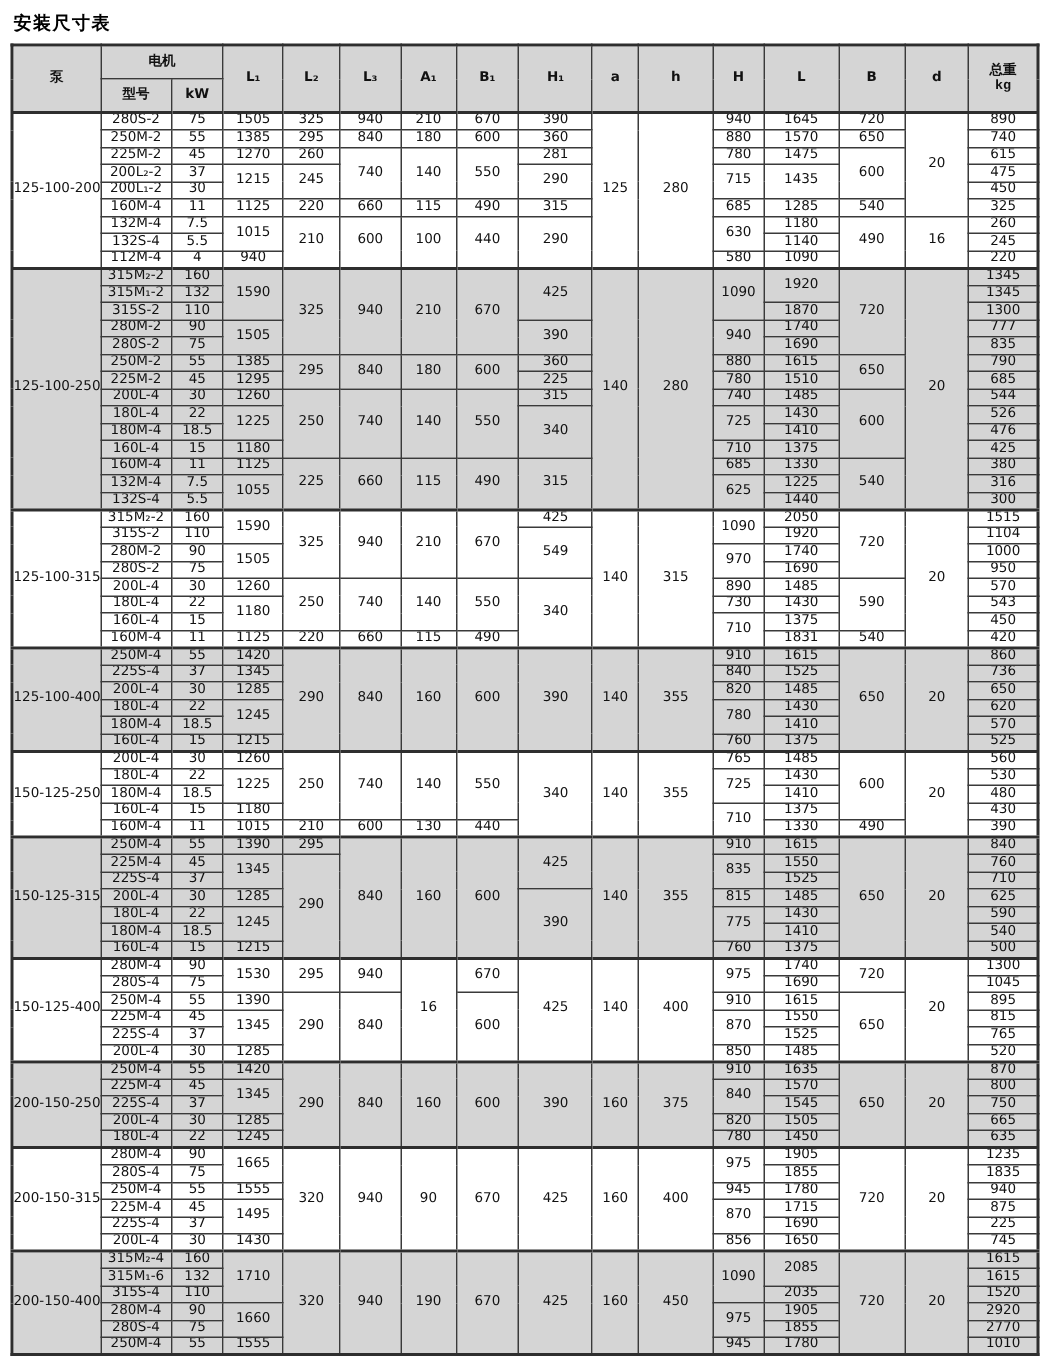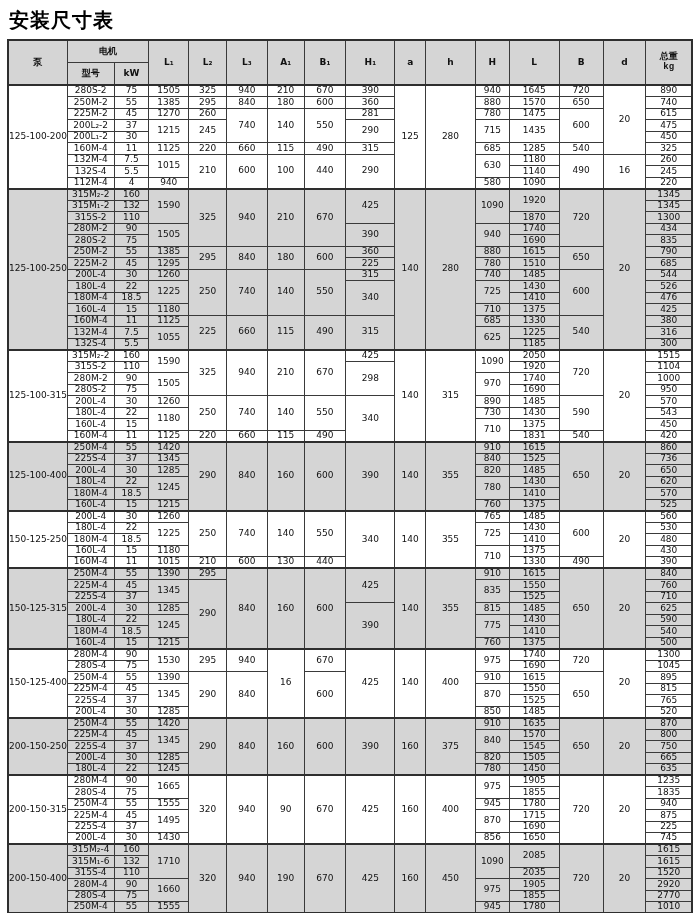--- a/index.html
+++ b/index.html
@@ -3,21 +3,21 @@
 <meta charset="utf-8">
 <style>
   html,body { margin:0; padding:0; background:#ffffff; }
   body {
     width:700px; height:913px; overflow:hidden;
     font-family:"DejaVu Sans", sans-serif;
     color:#111;
   }
   .page { padding:5px 7px 0 7px; }
   .title {
-    font-size:20px; font-weight:bold; margin:2px 0 5px 2px;
+    font-size:12px; font-weight:bold; margin:2px 0 5px 2px;
     letter-spacing:1px; color:#000;
   }
   table.dims {
     border-collapse:collapse; table-layout:fixed;
     width:686px; border:2px solid #2e2e2e;
   }
   table.dims th, table.dims td {
     border:1px solid #3a3a3a;
     text-align:center; vertical-align:middle;
     padding:0; font-size:9px; line-height:1.05;
@@ -218,21 +218,21 @@
           <td>1870</td>
           <td>1300</td>
         </tr>
         <tr class="shade">
           <td>280M-2</td>
           <td>90</td>
           <td rowspan="2">1505</td>
           <td rowspan="2">390</td>
           <td rowspan="2">940</td>
           <td>1740</td>
-          <td>434</td>
+          <td>777</td>
         </tr>
         <tr class="shade">
           <td>280S-2</td>
           <td>75</td>
           <td>1690</td>
           <td>835</td>
         </tr>
         <tr class="shade">
           <td>250M-2</td>
           <td>55</td>
@@ -311,21 +311,21 @@
           <td>132M-4</td>
           <td>7.5</td>
           <td rowspan="2">1055</td>
           <td rowspan="2">625</td>
           <td>1225</td>
           <td>316</td>
         </tr>
         <tr class="shade">
           <td>132S-4</td>
           <td>5.5</td>
-          <td>1185</td>
+          <td>1440</td>
           <td>300</td>
         </tr>
         <tr class="sec-start">
           <td rowspan="8" class="pump">125-100-315</td>
           <td>315M₂-2</td>
           <td>160</td>
           <td rowspan="2">1590</td>
           <td rowspan="4">325</td>
           <td rowspan="4">940</td>
           <td rowspan="4">210</td>
@@ -335,21 +335,21 @@
           <td rowspan="8">315</td>
           <td rowspan="2">1090</td>
           <td>2050</td>
           <td rowspan="4">720</td>
           <td rowspan="8">20</td>
           <td>1515</td>
         </tr>
         <tr>
           <td>315S-2</td>
           <td>110</td>
-          <td rowspan="3">298</td>
+          <td rowspan="3">549</td>
           <td>1920</td>
           <td>1104</td>
         </tr>
         <tr>
           <td>280M-2</td>
           <td>90</td>
           <td rowspan="2">1505</td>
           <td rowspan="2">970</td>
           <td>1740</td>
           <td>1000</td>

